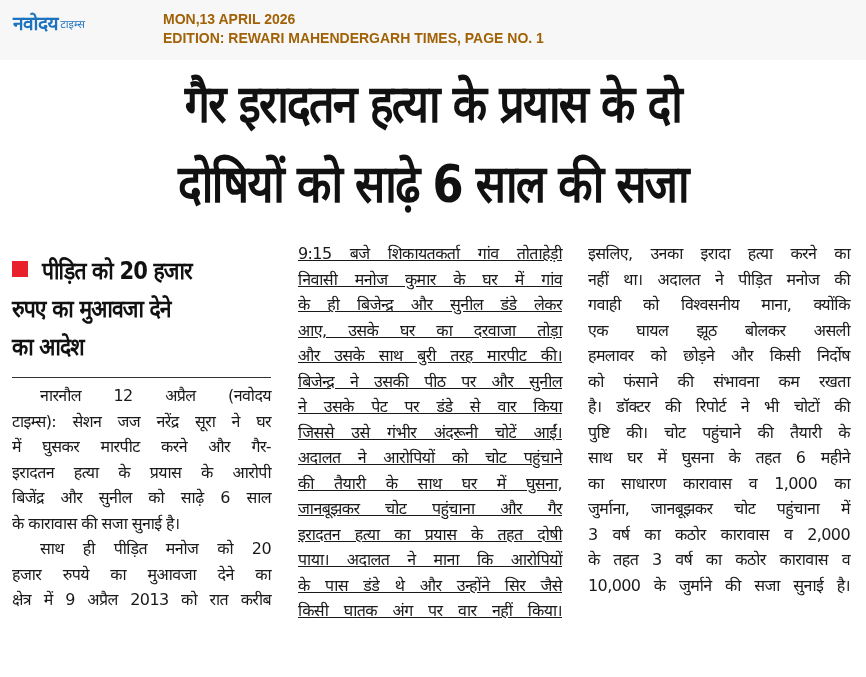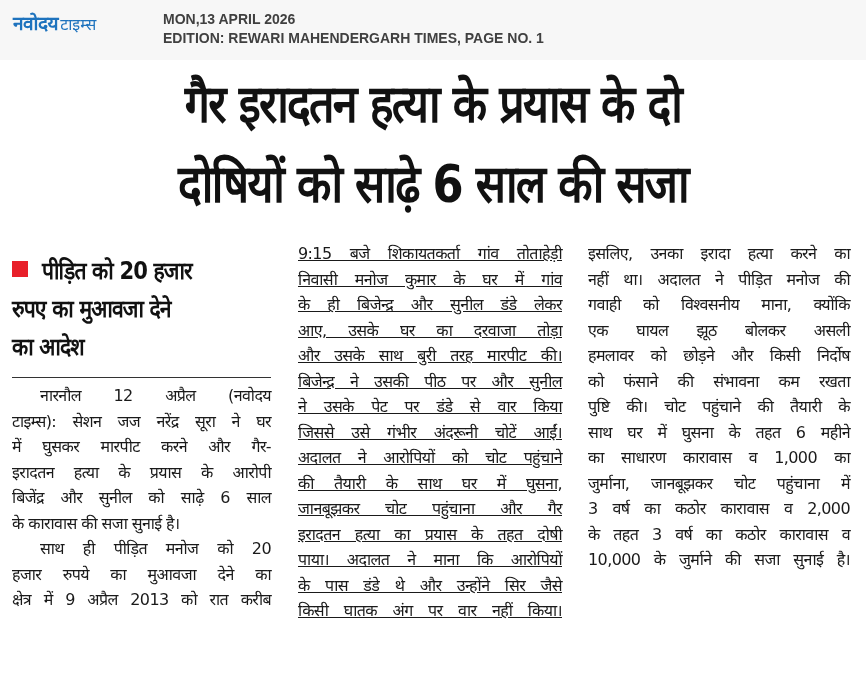--- a/index.html
+++ b/index.html
@@ -32,33 +32,33 @@
     }
     .logo .logo-main {
       font-family: "DejaVu Sans", sans-serif;
       font-weight: bold;
       font-size: 19px;
       line-height: 20px;
       letter-spacing: -0.5px;
     }
     .logo .logo-sub {
       font-family: "DejaVu Sans", sans-serif;
-      font-size: 16px;
+      font-size: 11px;
       line-height: 14px;
       margin-left: 2px;
       margin-bottom: 1px;
     }
     .meta {
       position: absolute;
       left: 163px; top: 10px;
       font-family: "Liberation Sans", sans-serif;
       font-weight: bold;
       font-size: 14px;
       line-height: 19px;
-      color: #404040;
+      color: #a16207;
       white-space: nowrap;
     }
     .headline {
       position: absolute;
       left: 0; top: 64px;
       width: 866px;
       text-align: center;
       font-family: "DejaVu Sans", sans-serif;
       font-weight: bold;
       font-size: 52px;
@@ -183,20 +183,21 @@
   <span class="line">किसी घातक अंग पर वार नहीं किया।</span>
 </div>
 
 <div class="col" id="col3">
   <span class="line">इसलिए, उनका इरादा हत्या करने का</span>
   <span class="line">नहीं था। अदालत ने पीड़ित मनोज की</span>
   <span class="line">गवाही को विश्वसनीय माना, क्योंकि</span>
   <span class="line">एक घायल झूठ बोलकर असली</span>
   <span class="line">हमलावर को छोड़ने और किसी निर्दोष</span>
   <span class="line">को फंसाने की संभावना कम रखता</span>
+  <span class="line">है। डॉक्टर की रिपोर्ट ने भी चोटों की</span>
   <span class="line">पुष्टि की। चोट पहुंचाने की तैयारी के</span>
   <span class="line">साथ घर में घुसना के तहत 6 महीने</span>
   <span class="line">का साधारण कारावास व 1,000 का</span>
   <span class="line">जुर्माना, जानबूझकर चोट पहुंचाना में</span>
   <span class="line">3 वर्ष का कठोर कारावास व 2,000</span>
   <span class="line">के तहत 3 वर्ष का कठोर कारावास व</span>
   <span class="line">10,000 के जुर्माने की सजा सुनाई है।</span>
 </div>
 
 </body></html>

